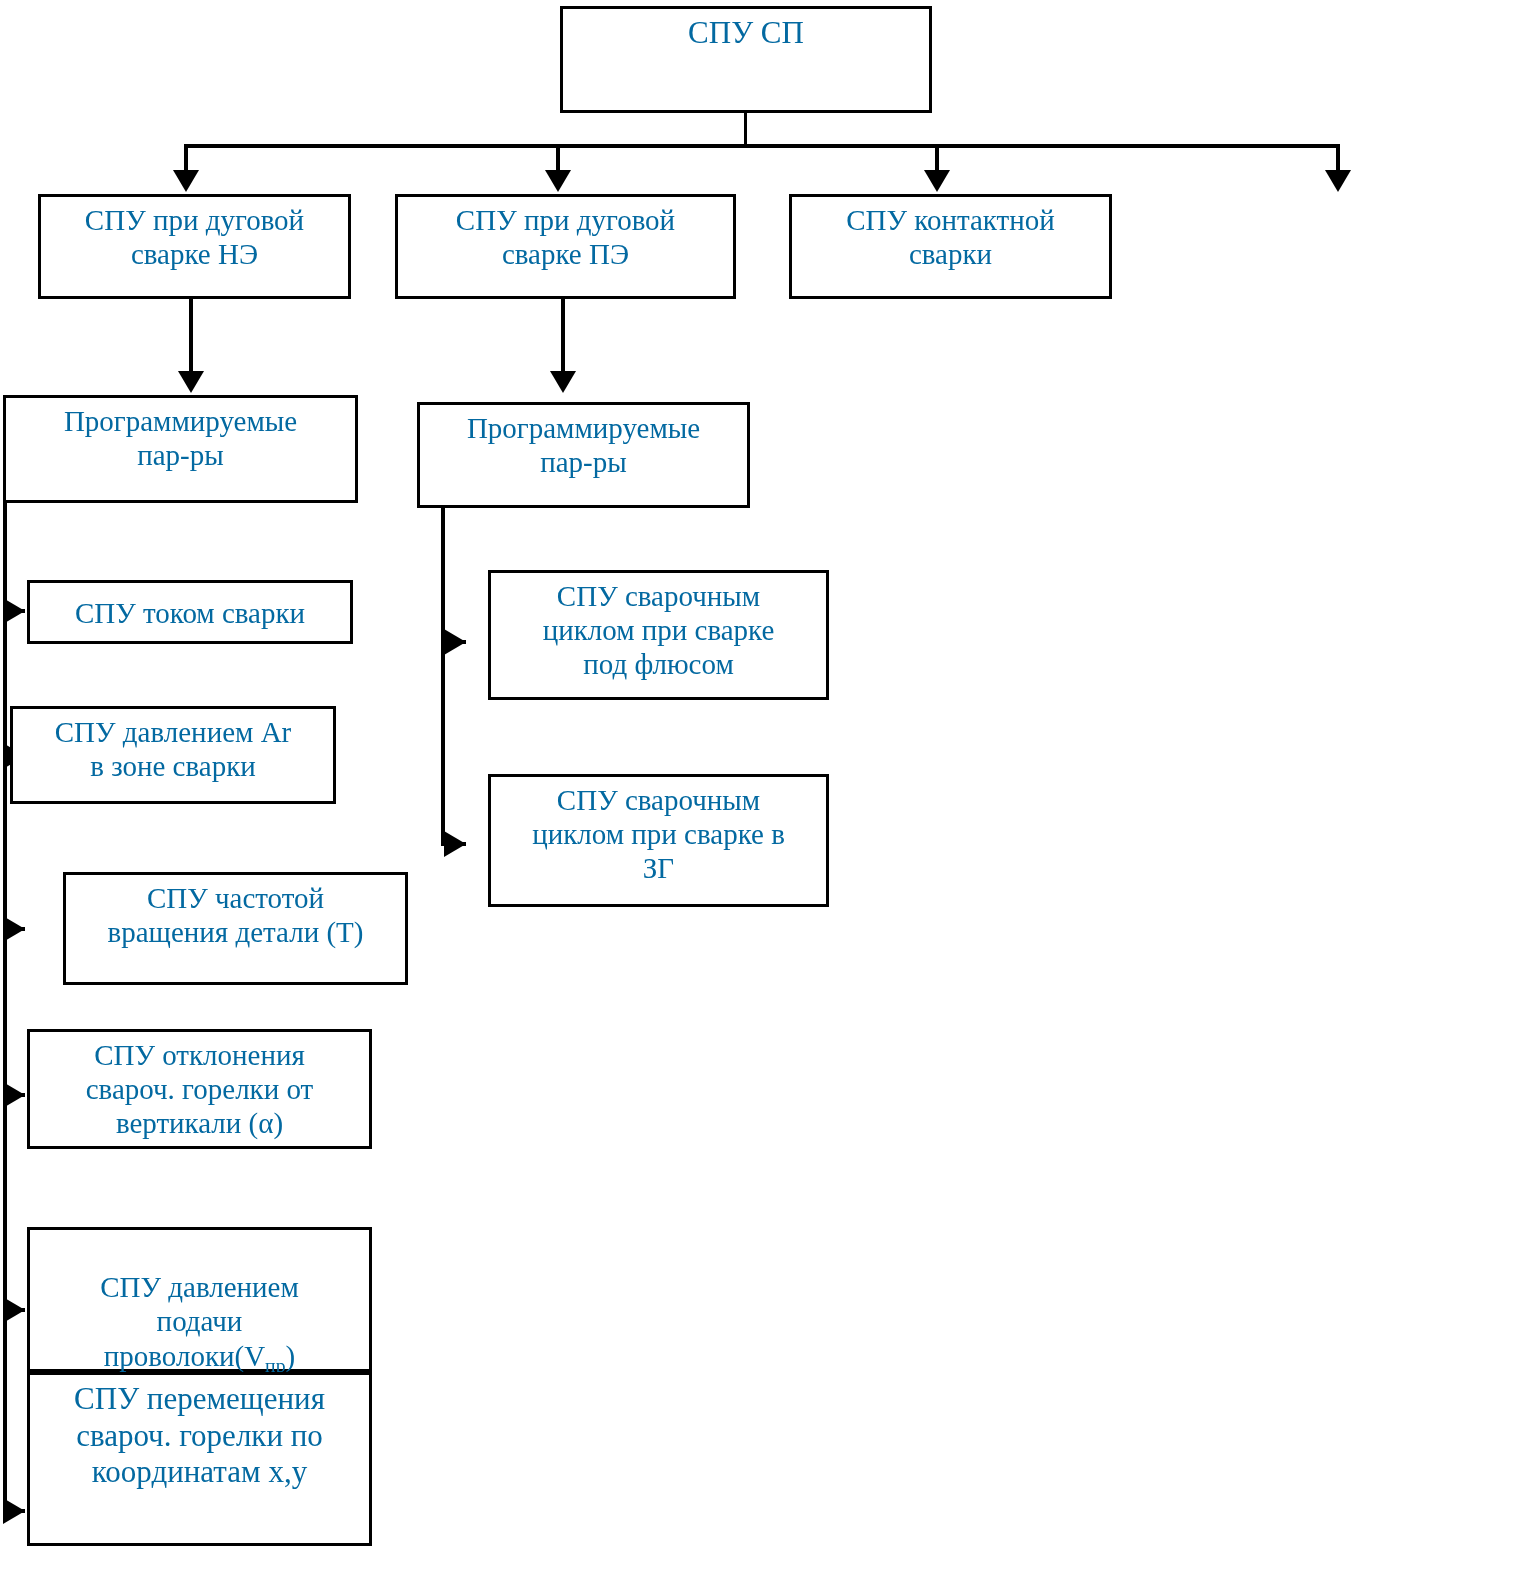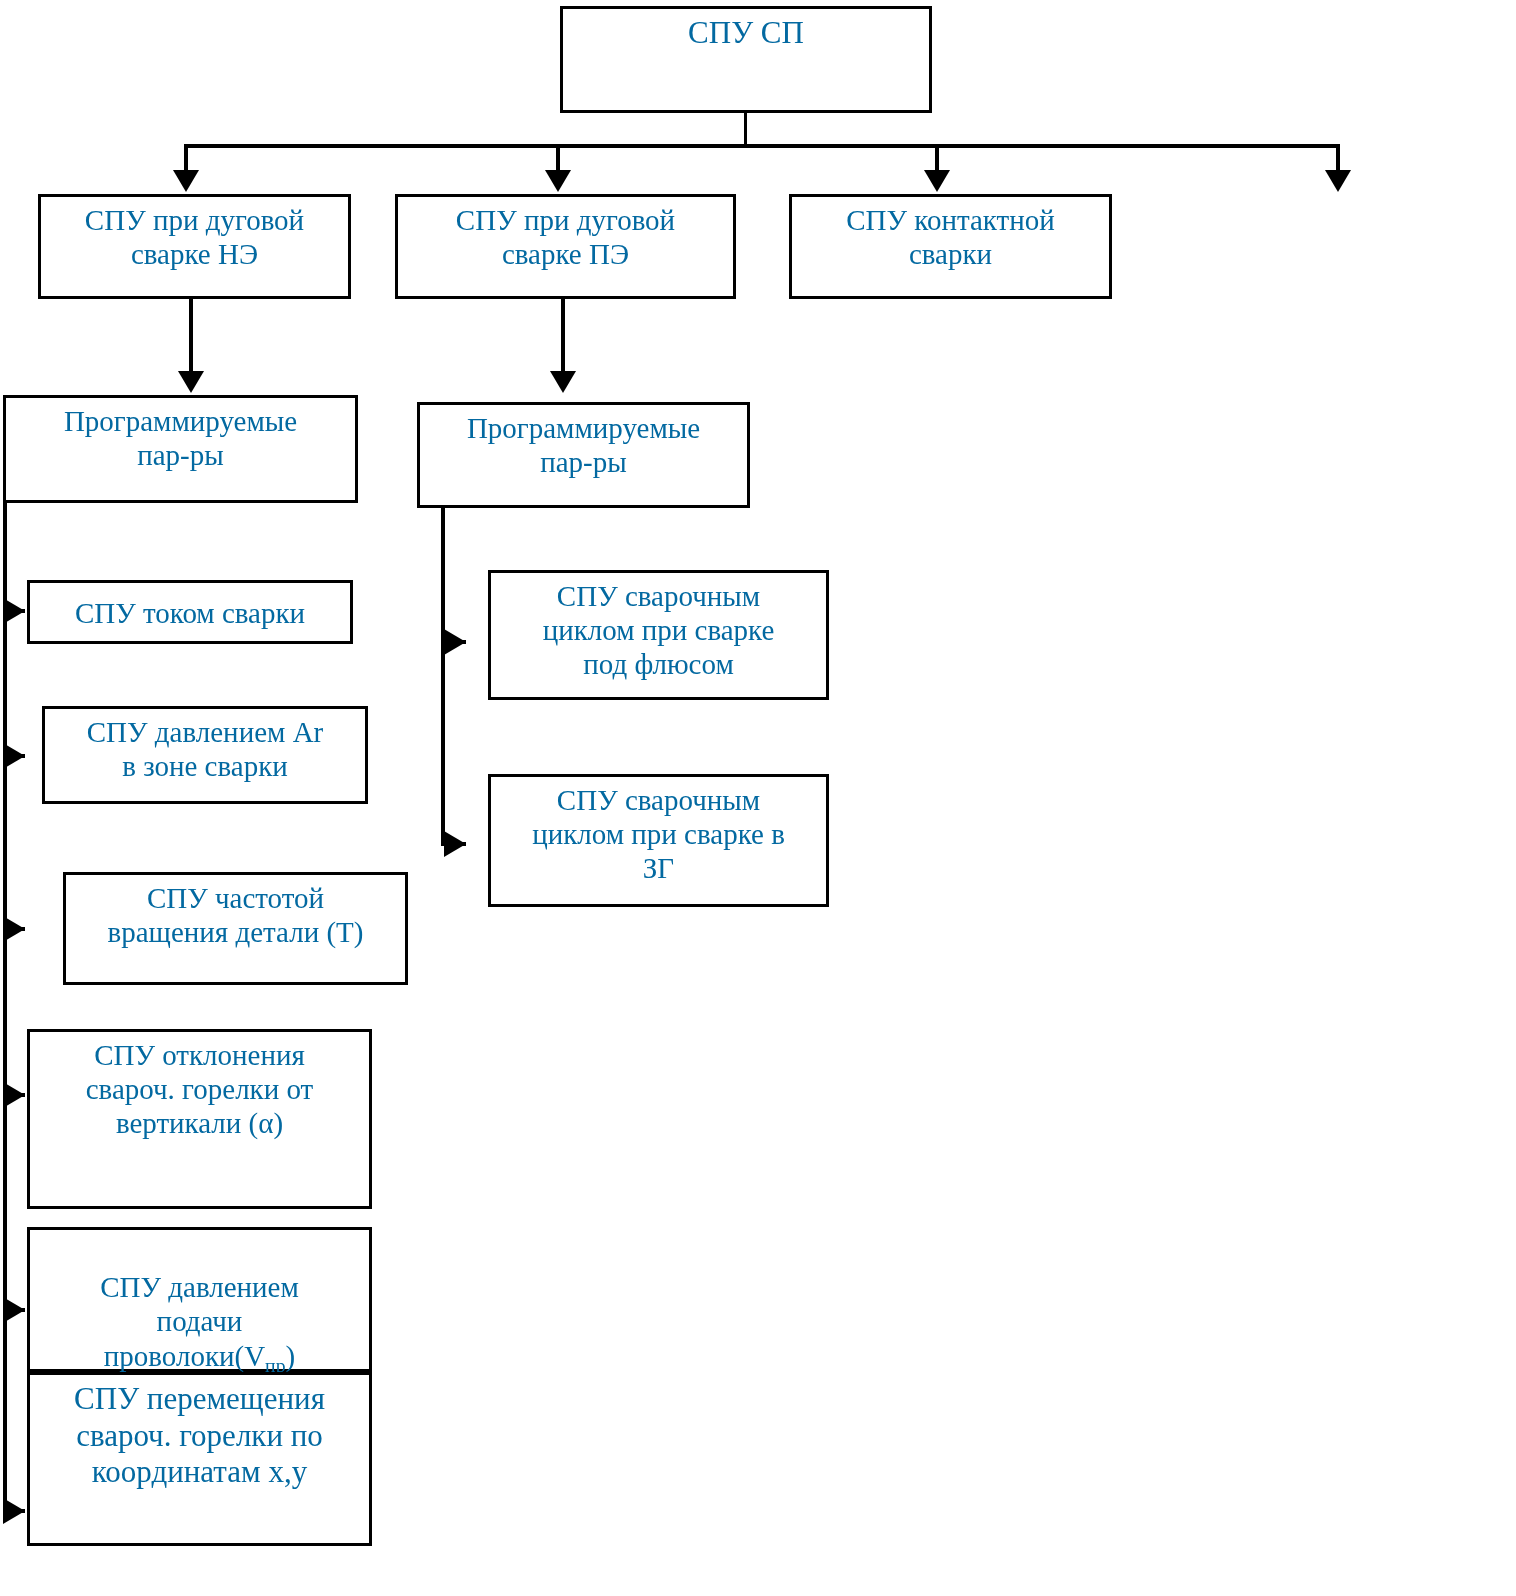--- a/index.html
+++ b/index.html
@@ -117,27 +117,27 @@
   <div class="arrow-right" style="left:3px; top:1082px;"></div>
 
   <div class="line" style="left:3px; top:1308px; width:22px; height:4px;"></div>
   <div class="arrow-right" style="left:3px; top:1297px;"></div>
 
   <div class="line" style="left:3px; top:1509px; width:22px; height:4px;"></div>
   <div class="arrow-right" style="left:3px; top:1498px;"></div>
 
   <div class="node center-v" style="left:27px; top:580px; width:326px; height:64px; font-size:29px;">СПУ током сварки</div>
 
-  <div class="node" style="left:42px; top:706px; width:326px; height:98px; font-size:29px;">СПУ давлением Ar
+  <div class="node" style="left:10px; top:706px; width:326px; height:98px; font-size:29px;">СПУ давлением Ar
 в зоне сварки</div>
 
   <div class="node" style="left:27px; top:872px; width:345px; height:113px; font-size:29px;margin-left:36px;">СПУ частотой
 вращения детали (Т)</div>
 
-  <div class="node" style="left:27px; top:1029px; width:345px; height:180px; font-size:29px;">СПУ отклонения
+  <div class="node" style="left:27px; top:1029px; width:345px; height:120px; font-size:29px;">СПУ отклонения
 свароч. горелки от
 вертикали (α)</div>
 
   <div class="node" style="left:27px; top:1227px; width:345px; height:145px; font-size:29px;">
     <span>СПУ давлением
 подачи
 проволоки(V</span><sub>пр</sub><span>)</span>
   </div>
 
   <div class="node" style="left:27px; top:1372px; width:345px; height:174px; font-size:31px;">СПУ перемещения

